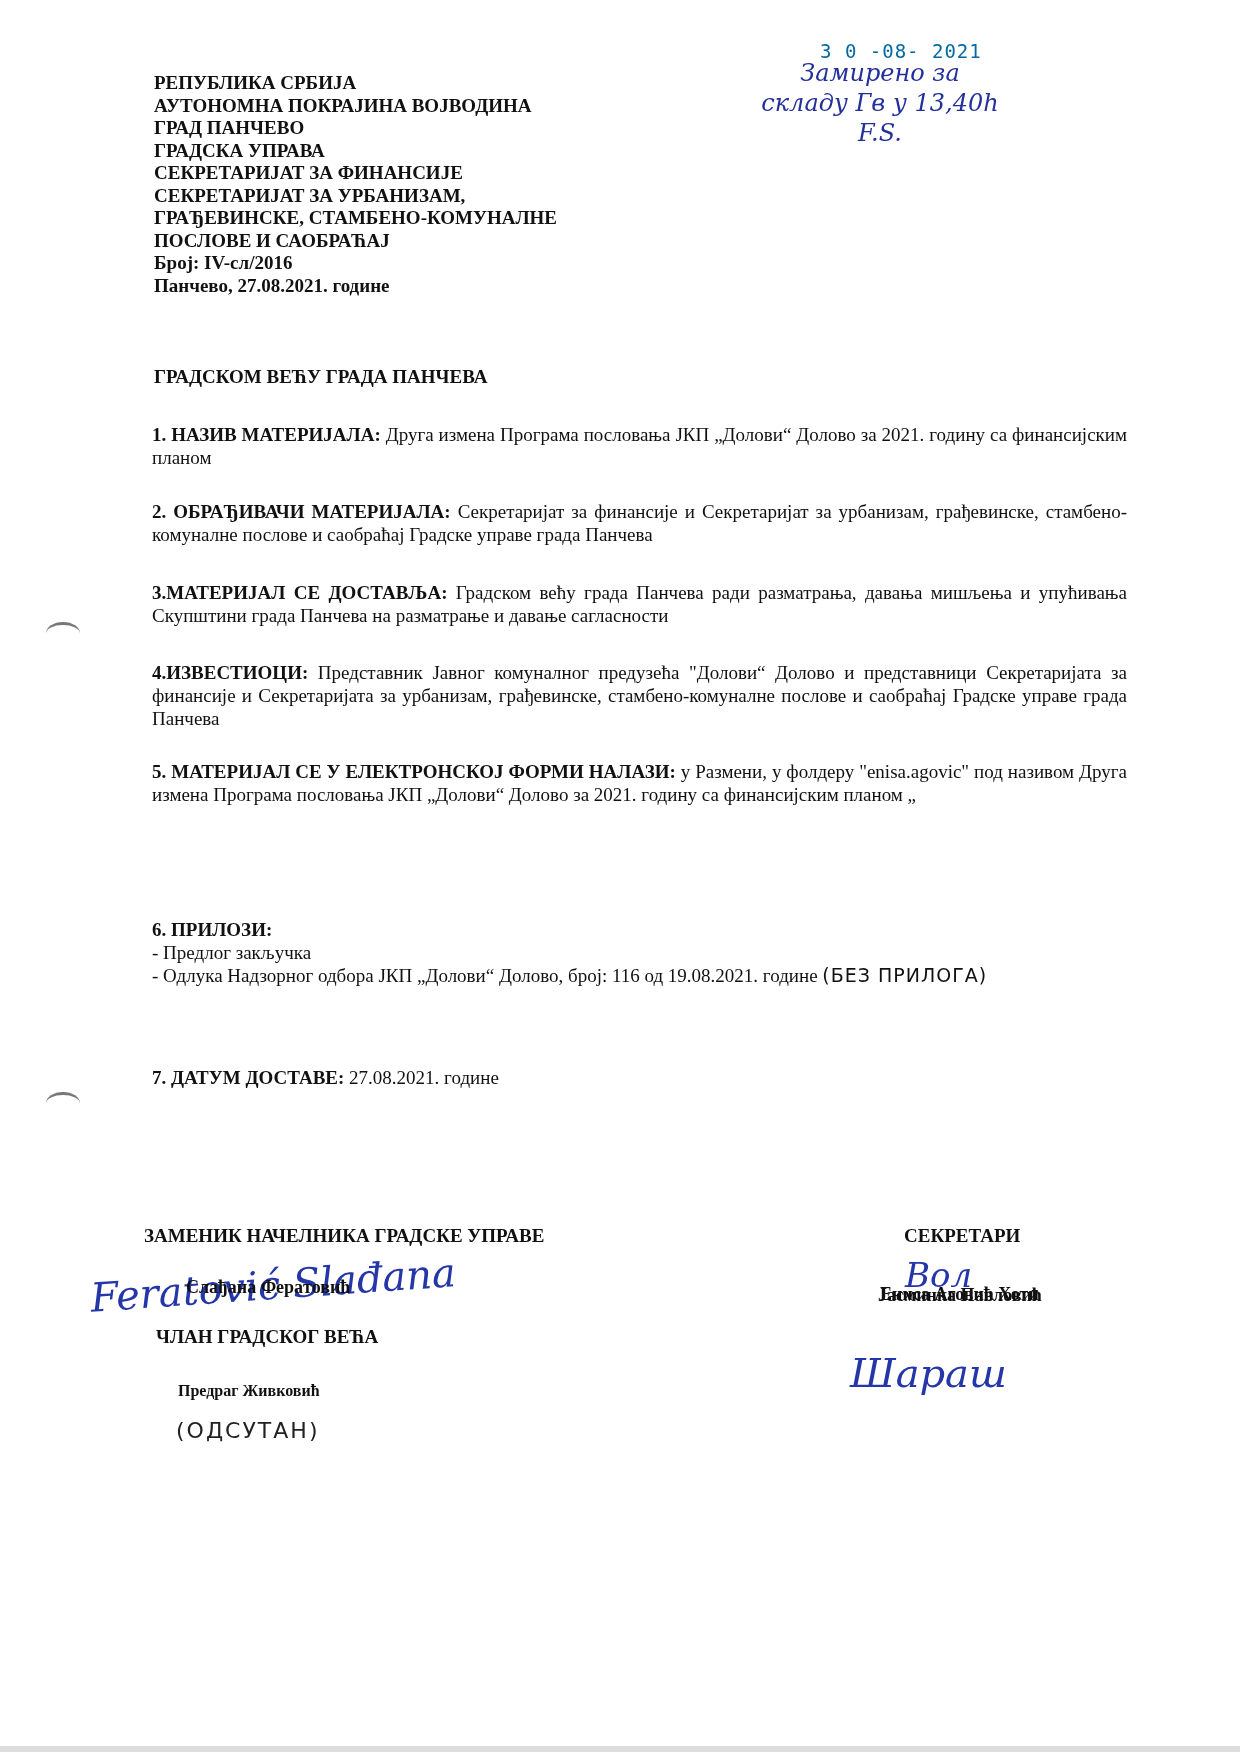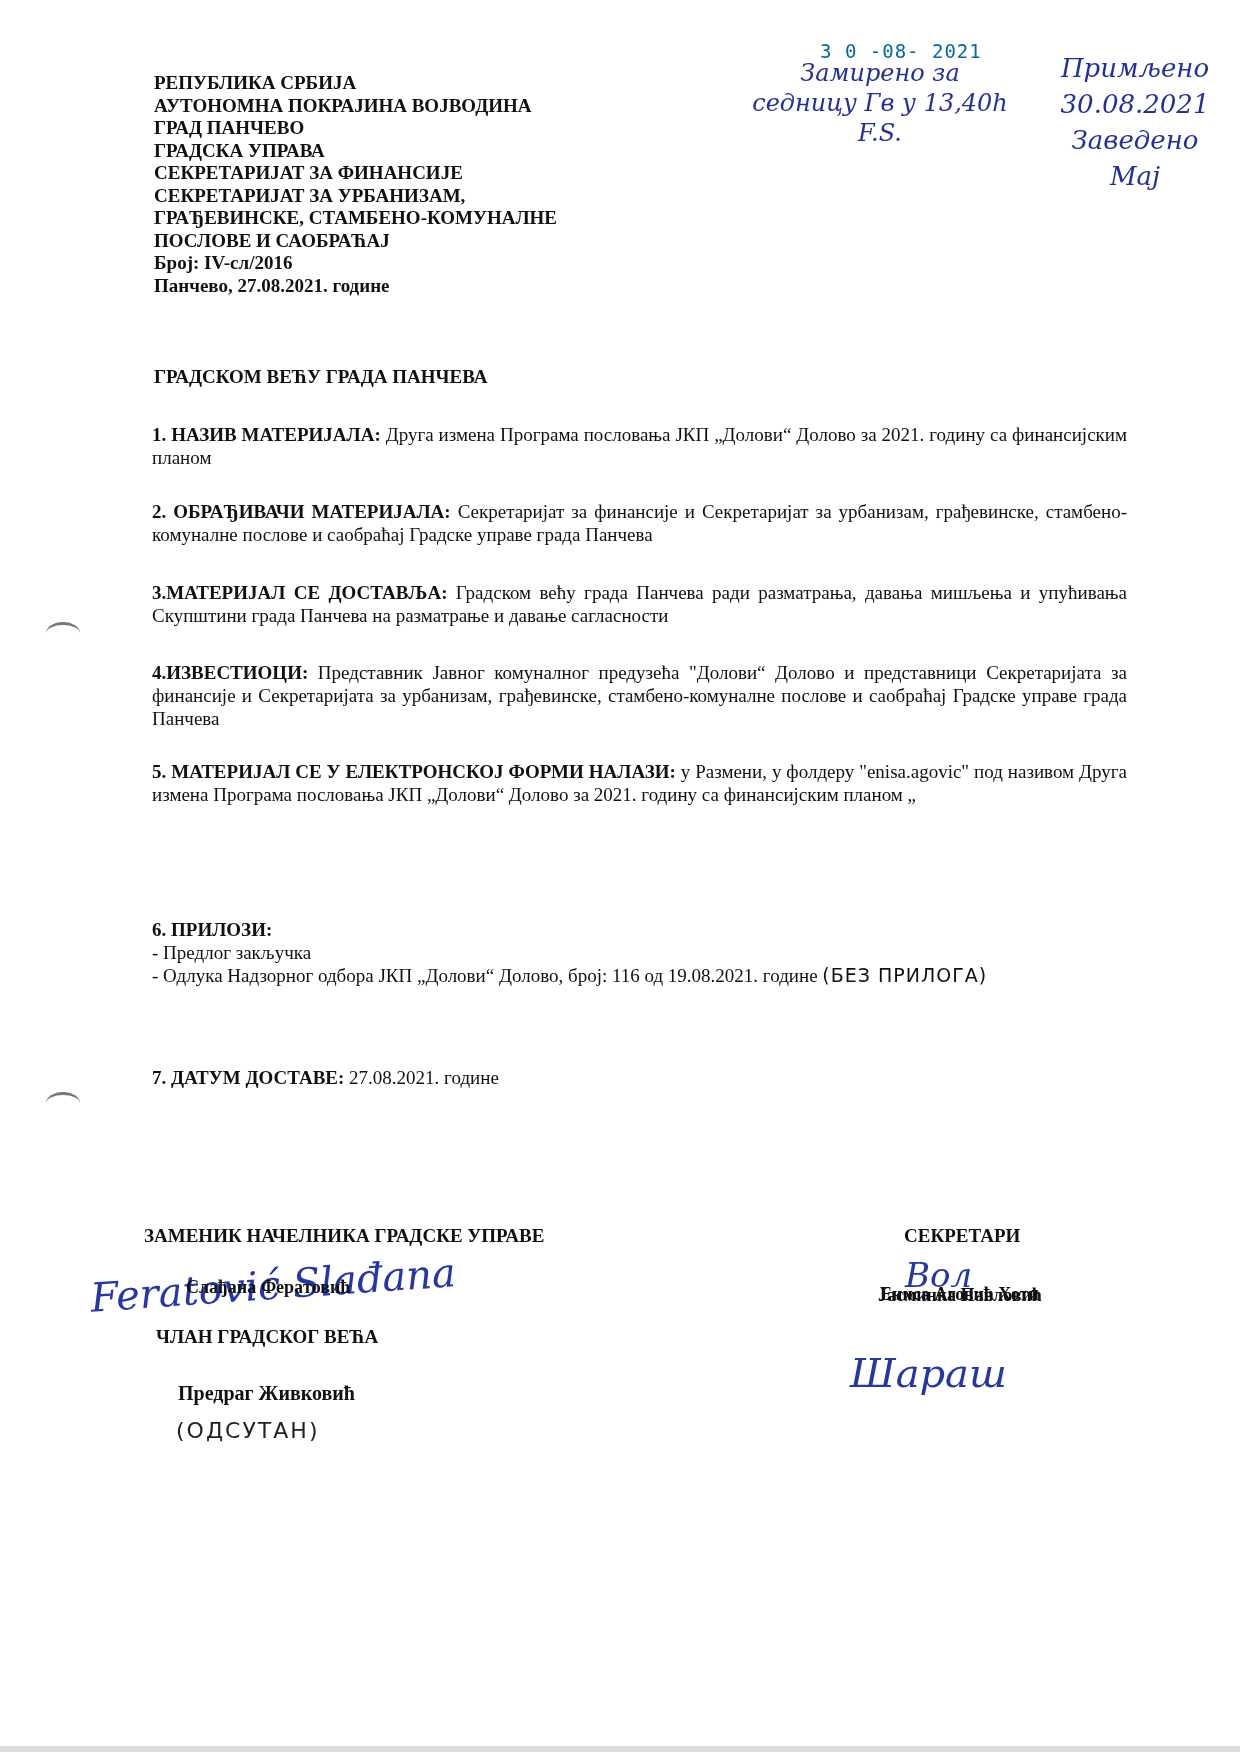--- a/index.html
+++ b/index.html
@@ -15,21 +15,21 @@
   .addressee { position:absolute; left:154px; top:366px; font-weight:bold; font-size:19px; }
   .section { position:absolute; left:152px; width:975px; font-size:19px; line-height:23px; text-align:justify; }
   .section b { font-weight:bold; }
   .s1 { top:423px; } .s2 { top:500px; } .s3 { top:581px; } .s4 { top:661px; } .s5 { top:760px; }
   .s6 { top:898px;margin-top:20px; } .s7 { top:1066px; } .s8 { top:1120px; }
   .list-item { display:block; }
   .hand-note { font-family:"DejaVu Sans", sans-serif; color:#111; font-size:19px; letter-spacing:1px; }
   .sig-left-title { position:absolute; left:144px; top:1225px; font-weight:bold; font-size:19px; }
   .sig-left-name { position:absolute; left:186px; top:1277px; font-weight:bold; font-size:18px; }
   .sig-left-title2 { position:absolute; left:156px; top:1326px; font-weight:bold; font-size:19px; }
-  .sig-left-name2 { position:absolute; left:178px; top:1382px; font-weight:bold; font-size:20px; }
+  .sig-left-name2 { position:absolute; left:178px; top:1382px; font-weight:bold; font-size:16px; }
   .absent-note { position:absolute; left:176px; top:1418px; font-family:"DejaVu Sans", sans-serif; font-size:22px; letter-spacing:2px; color:#222; }
   .sig-right-title { position:absolute; left:904px; top:1225px; font-weight:bold; font-size:19px; }
   .sig-right-name1 { position:absolute; left:880px; top:1284px; font-weight:bold; font-size:18px; }
   .sig-right-name2 { position:absolute; left:878px; top:1285px; font-weight:bold; font-size:18px; }
   .signature { position:absolute; font-family:"DejaVu Serif", serif; font-style:italic; color:#2436a8; }
   .sigA { left:90px; top:1262px; font-size:40px; transform:rotate(-4deg); }
   .sigB { left:905px; top:1255px; font-size:34px; }
   .sigC { left:850px; top:1350px; font-size:40px; }
   .punch { position:absolute; left:46px; width:34px; height:20px; border-top:3px solid #777; border-radius:50% 50% 0 0; }
   .p1 { top:622px; } .p2 { top:1092px; }
@@ -50,28 +50,22 @@
     <div>ГРАЂЕВИНСКЕ, СТАМБЕНО-КОМУНАЛНЕ</div>
     <div>ПОСЛОВЕ И САОБРАЋАЈ</div>
     <div>Број: IV-сл/2016</div>
     <div>Панчево, 27.08.2021. године</div>
   </div>
 
   <div class="stamp">3 0 -08- 2021</div>
 
   <div class="hand hw1">
     <div>Замирено за</div>
-    <div>седницу Гв у 13,40h</div>
+    <div>складу Гв у 13,40h</div>
     <div>F.S.</div>
-  </div>
-  <div class="hand hw2">
-    <div>Примљено</div>
-    <div>30.08.2021</div>
-    <div>Заведено</div>
-    <div>Мај</div>
   </div>
 
   <div class="addressee">ГРАДСКОМ ВЕЋУ ГРАДА ПАНЧЕВА</div>
 
   <div class="section s1">
     <b>1. НАЗИВ МАТЕРИЈАЛА:</b><span> Друга измена Програма пословања ЈКП „Долови“ Долово за 2021. годину са финансијским планом</span>
   </div>
   <div class="section s2">
     <b>2. ОБРАЂИВАЧИ МАТЕРИЈАЛА:</b><span> Секретаријат за финансије и Секретаријат за урбанизам, грађевинске, стамбено-комуналне послове и саобраћај Градске управе града Панчева</span>
   </div>

